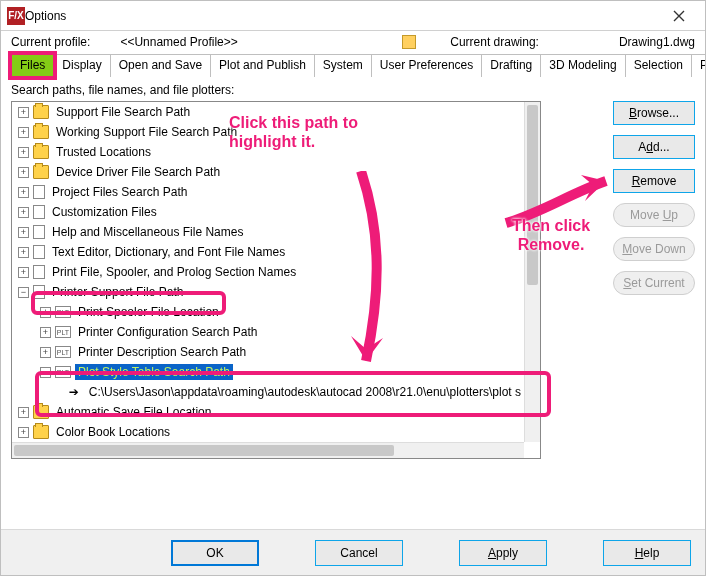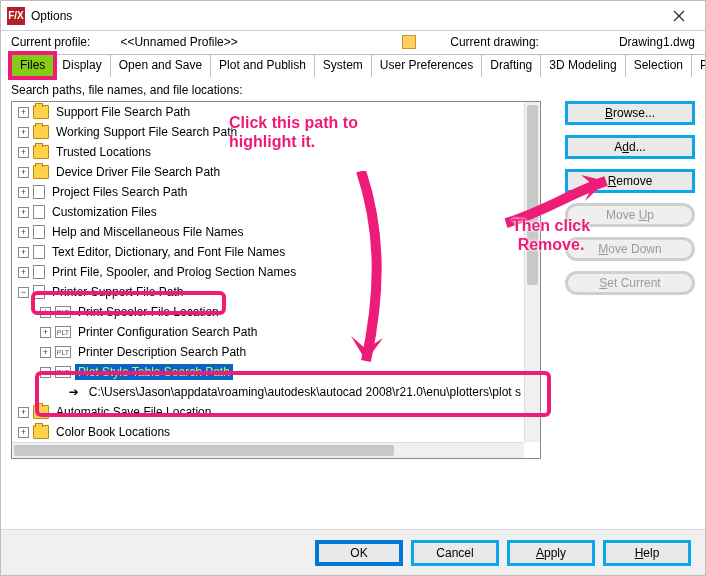--- a/index.html
+++ b/index.html
@@ -1,19 +1,19 @@
 <!DOCTYPE html>
 <html><head>
 <meta charset="utf-8">
 <style>
   * { box-sizing: border-box; font-family: "Segoe UI", Tahoma, sans-serif; font-size: 12px; }
   html, body { margin:0; padding:0; }
   body { background:#fff; width:706px; height:576px; position:relative; overflow:hidden; border:1px solid #bfbfbf; }
   .titlebar { height:30px; background:#fff; border-bottom:1px solid #d0d0d0; display:flex; align-items:center; padding:0 6px; }
-  .titlebar .app-icon { width:18px; height:18px; background:#b12024; color:#fff; display:flex; align-items:center; justify-content:center; font-weight:bold; font-size:10px; margin-right:6px;}
+  .titlebar .app-icon { width:18px; height:18px; background:#b12024; color:#fff; display:flex; align-items:center; justify-content:center; font-weight:bold; font-size:10px; }
   .titlebar-title { flex:0 0 auto; }
   .titlebar-spacer { flex:1; }
   .titlebar-close { width:40px; height:28px; display:flex; align-items:center; justify-content:center; }
   .titlebar-close svg { width:12px; height:12px; }
   .profile-row { display:flex; align-items:flex-start; padding:4px 10px; gap:30px; font-size:12px; }
   .profile-row .spacer { flex:1; }
   .drawing-icon { width:14px; height:14px; background:#ffd060; border:1px solid #c49a2a; display:inline-block; vertical-align:middle; margin-right:4px;}
   .tabs { position:relative; margin:0 10px; border-bottom:1px solid #bfbfbf; display:flex; height:24px;}
   .tab { padding:3px 8px; border:1px solid #bfbfbf; border-bottom:none; margin-right:-1px; background:#fff; position:relative; top:1px; white-space:nowrap; cursor:default;}
   .tab.active { background:#84cc16; border-bottom:1px solid #fff; z-index:2;}
@@ -31,21 +31,21 @@
   .exp.blank { border:none; }
   .ticon { width:16px; height:14px; margin-right:4px; display:inline-block; flex:none;}
   .ticon.folder { background:#ffd24a; border:1px solid #b58a1a; border-radius:1px; position:relative;}
   .ticon.folder::before{content:"";position:absolute;top:-3px;left:1px;width:6px;height:3px;background:#ffd24a;border:1px solid #b58a1a;border-bottom:none;}
   .ticon.doc { background:#fff; border:1px solid #888; width:12px; height:14px;}
   .ticon.plt { background:#fff; border:1px solid #888; width:16px; height:12px; font-size:7px; line-height:12px; text-align:center; color:#555; }
   .ticon.arrow { width:16px; text-align:center; }
   .tree-label { padding:1px 3px; }
   .tree-label.sel { background:#0a64c8; color:#bef264; }
   .rbuttons { position:absolute; top:18px; right:0; width:130px; display:flex; flex-direction:column; gap:10px;}
-  .winbtn { height:24px; border:3px solid #0ea5e9; background:#e9e9e9; display:flex; align-items:center; justify-content:center; text-decoration:none; color:#000; cursor:default;}
+  .winbtn { height:24px; border:1px solid #0ea5e9; background:#e9e9e9; display:flex; align-items:center; justify-content:center; text-decoration:none; color:#000; cursor:default;margin-left:48px;}
   .winbtn.disabled { color:#9a9a9a; border-color:#cfcfcf; background:#efefef;border-radius:12px;}
   .winbtn .u { text-decoration:underline; }
   .bottombar { position:absolute; left:0; right:0; bottom:0; height:46px; background:#f0f0f0; border-top:1px solid #d9d9d9; display:flex; align-items:center; justify-content:flex-end; padding-right:14px; gap:8px;}
   .bottombar .winbtn { width:88px; height:26px;}
   .bottombar .winbtn.primary { border-color:#0078d7; box-shadow:0 0 0 1px #0078d7 inset;}
   
   .hl { position:absolute; border:4px solid #ee1c78; border-radius:6px; pointer-events:none; z-index:50;}
   
   .anno { position:absolute; color:#ee1c78; font-weight:bold; font-size:16px; line-height:1.2; z-index:60; text-shadow:0 0 3px #fff,0 0 3px #fff; pointer-events:none;}
   .arrow-svg { position:absolute; z-index:55; pointer-events:none;}
@@ -82,21 +82,21 @@
   <div class="tab"><span>Plot and Publish</span></div>
   <div class="tab"><span>System</span></div>
   <div class="tab"><span>User Preferences</span></div>
   <div class="tab"><span>Drafting</span></div>
   <div class="tab"><span>3D Modeling</span></div>
   <div class="tab"><span>Selection</span></div>
   <div class="tab"><span>Profiles</span></div>
 </div>
 
 <div class="panel">
-  <div class="panel-label">Search paths, file names, and file locations:</div>
+  <div class="panel-label">Search paths, file names, and file plotters:</div>
 
   <div class="tree-container">
     <div class="tree-scroll" id="tree-scroll">
         <div class="tree-node">
           <span class="indent" style="width: 6px;"></span>
           <span class="exp">+</span>
           <span class="ticon folder"></span>
           <span class="tree-label">Support File Search Path</span>
         </div>
         <div class="tree-node">

